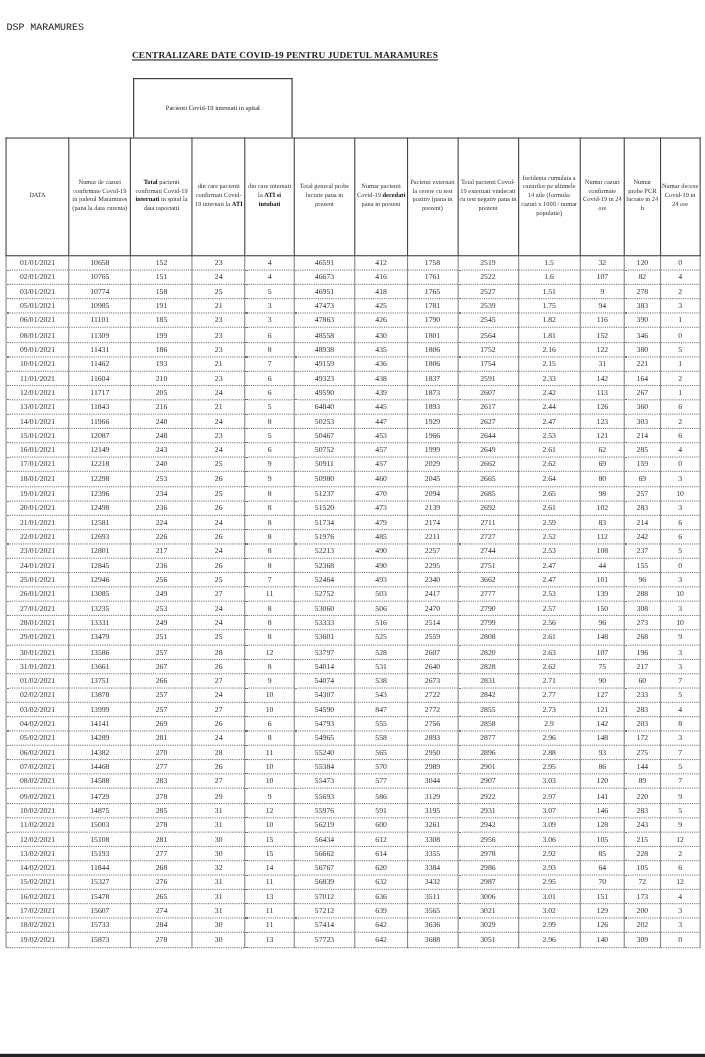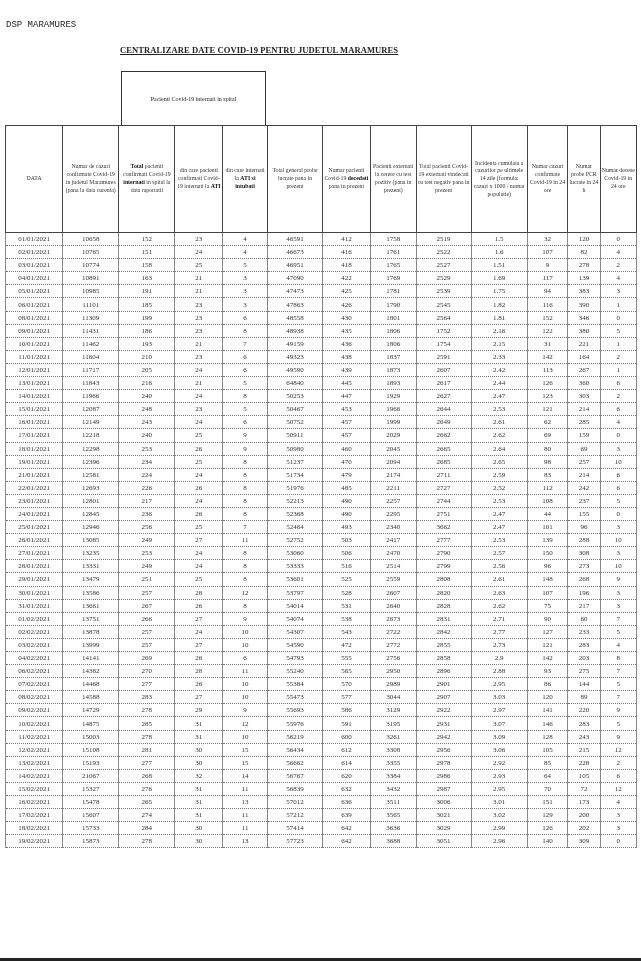--- a/index.html
+++ b/index.html
@@ -101,35 +101,20 @@
           <td>46951</td>
           <td>418</td>
           <td>1765</td>
           <td>2527</td>
           <td>1.51</td>
           <td>9</td>
           <td>278</td>
           <td>2</td>
         </tr>
         <tr>
-          <td>04/01/2021</td>
-          <td>10891</td>
-          <td>163</td>
-          <td>21</td>
-          <td>3</td>
-          <td>47090</td>
-          <td>422</td>
-          <td>1769</td>
-          <td>2529</td>
-          <td>1.69</td>
-          <td>117</td>
-          <td>139</td>
-          <td>4</td>
-        </tr>
-        <tr>
           <td>05/01/2021</td>
           <td>10985</td>
           <td>191</td>
           <td>21</td>
           <td>3</td>
           <td>47473</td>
           <td>425</td>
           <td>1781</td>
           <td>2539</td>
           <td>1.75</td>
@@ -326,20 +311,35 @@
           <td>51237</td>
           <td>470</td>
           <td>2094</td>
           <td>2685</td>
           <td>2.65</td>
           <td>98</td>
           <td>257</td>
           <td>10</td>
         </tr>
         <tr>
+          <td>20/01/2021</td>
+          <td>12498</td>
+          <td>236</td>
+          <td>26</td>
+          <td>8</td>
+          <td>51520</td>
+          <td>473</td>
+          <td>2139</td>
+          <td>2692</td>
+          <td>2.61</td>
+          <td>102</td>
+          <td>283</td>
+          <td>3</td>
+        </tr>
+        <tr>
           <td>21/01/2021</td>
           <td>12581</td>
           <td>224</td>
           <td>24</td>
           <td>8</td>
           <td>51734</td>
           <td>479</td>
           <td>2174</td>
           <td>2711</td>
           <td>2.59</td>
@@ -527,21 +527,21 @@
           <td>233</td>
           <td>5</td>
         </tr>
         <tr>
           <td>03/02/2021</td>
           <td>13999</td>
           <td>257</td>
           <td>27</td>
           <td>10</td>
           <td>54590</td>
-          <td>472</td>
+          <td>847</td>
           <td>2772</td>
           <td>2855</td>
           <td>2.73</td>
           <td>121</td>
           <td>283</td>
           <td>4</td>
         </tr>
         <tr>
           <td>04/02/2021</td>
           <td>14141</td>
@@ -549,20 +549,35 @@
           <td>26</td>
           <td>6</td>
           <td>54793</td>
           <td>555</td>
           <td>2756</td>
           <td>2858</td>
           <td>2.9</td>
           <td>142</td>
           <td>203</td>
           <td>8</td>
+        </tr>
+        <tr>
+          <td>05/02/2021</td>
+          <td>14289</td>
+          <td>281</td>
+          <td>24</td>
+          <td>8</td>
+          <td>54965</td>
+          <td>558</td>
+          <td>2893</td>
+          <td>2877</td>
+          <td>2.96</td>
+          <td>148</td>
+          <td>172</td>
+          <td>3</td>
         </tr>
         <tr>
           <td>06/02/2021</td>
           <td>14382</td>
           <td>270</td>
           <td>28</td>
           <td>11</td>
           <td>55240</td>
           <td>565</td>
           <td>2950</td>
@@ -672,21 +687,21 @@
           <td>614</td>
           <td>3355</td>
           <td>2978</td>
           <td>2.92</td>
           <td>85</td>
           <td>228</td>
           <td>2</td>
         </tr>
         <tr>
           <td>14/02/2021</td>
-          <td>21067</td>
+          <td>11844</td>
           <td>268</td>
           <td>32</td>
           <td>14</td>
           <td>56767</td>
           <td>620</td>
           <td>3384</td>
           <td>2986</td>
           <td>2.93</td>
           <td>64</td>
           <td>105</td>

